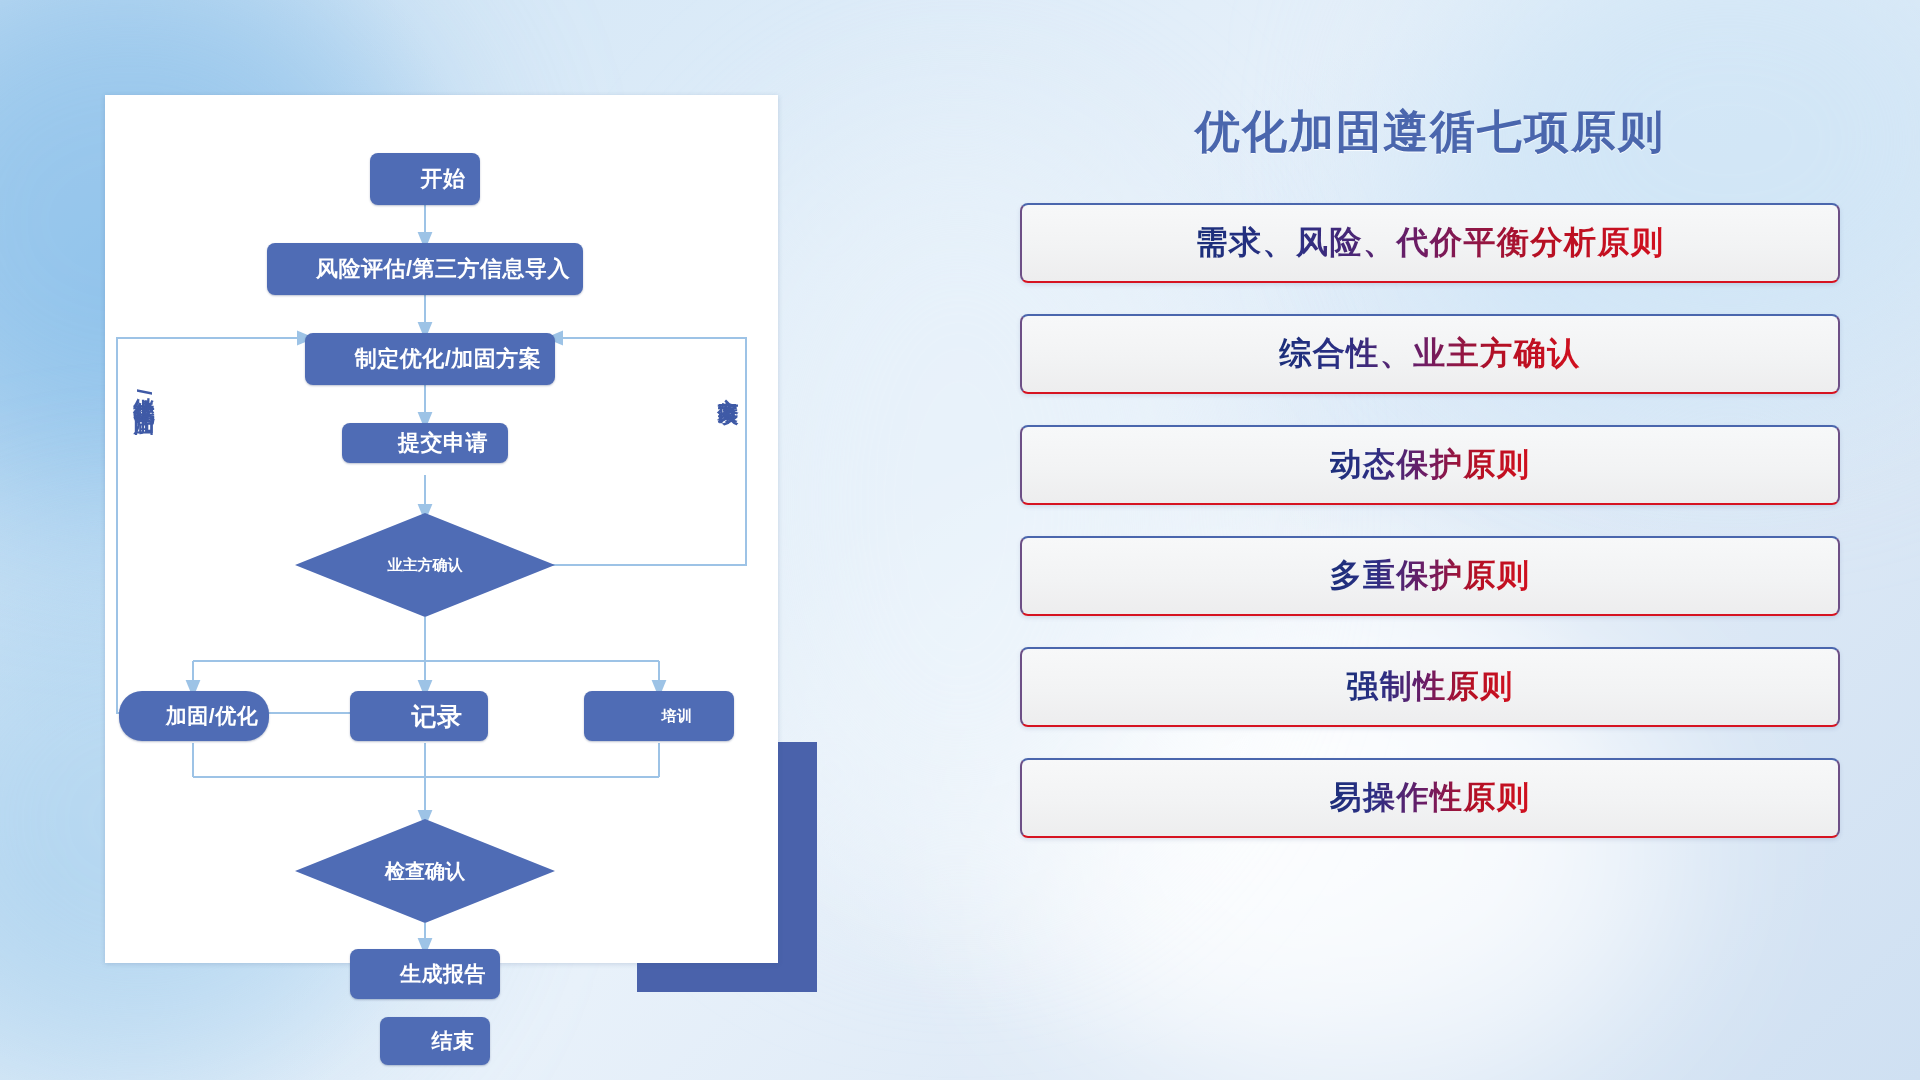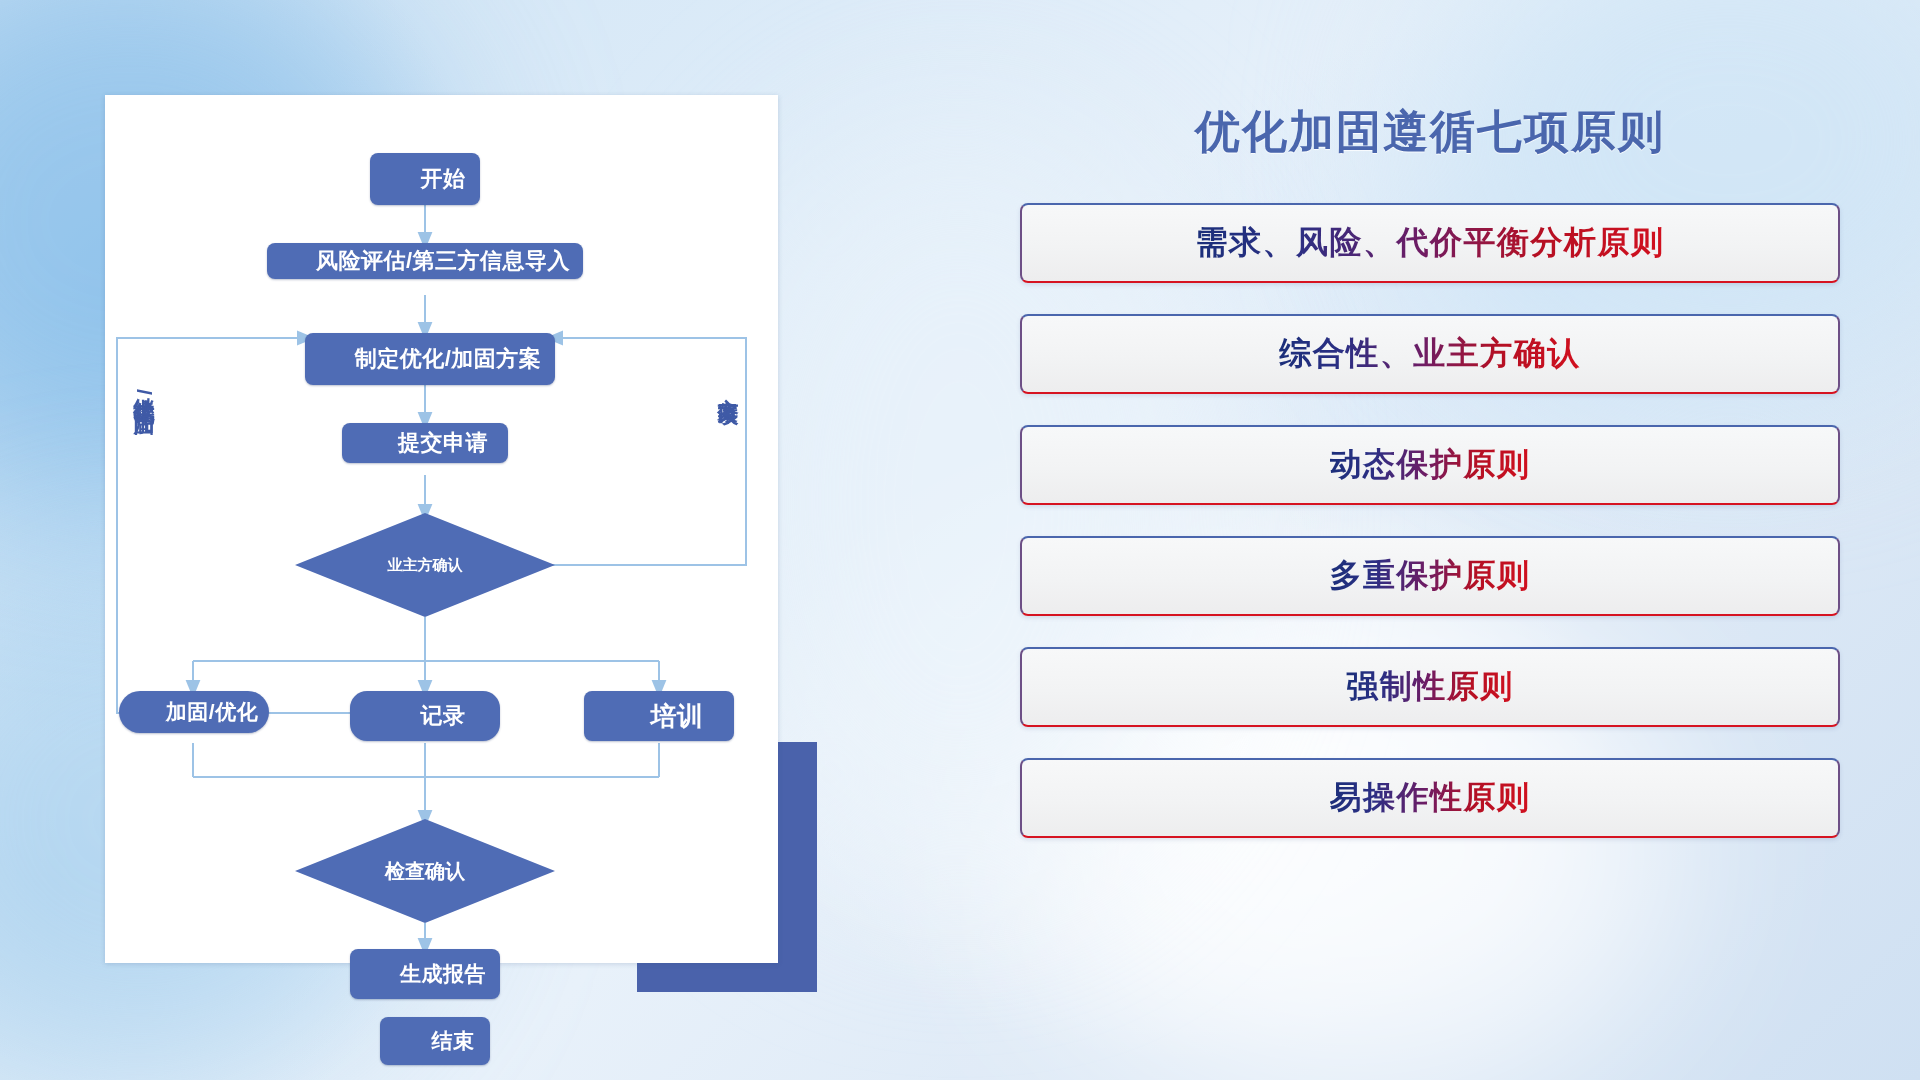--- a/index.html
+++ b/index.html
@@ -155,46 +155,46 @@
 
         <line x1="320" y1="828" x2="320" y2="852" marker-end="url(#ah)"></line>
       </g>
     </svg>
   </div>
 
   <div class="node" style="left:265px; top:58px; width:110px; height:52px; font-size:22px;">
     <span>开始</span>
   </div>
 
-  <div class="node" style="left:162px; top:148px; width:316px; height:36px; font-size:22px;">
+  <div class="node" style="left:162px; top:148px; width:316px; height:52px; font-size:22px;">
     <span>风险评估/第三方信息导入</span>
   </div>
 
   <div class="node" style="left:200px; top:238px; width:250px; height:52px; font-size:22px;">
     <span>制定优化/加固方案</span>
   </div>
 
   <div class="node" style="left:237px; top:328px; width:166px; height:40px; font-size:22px;">
     <span>提交申请</span>
   </div>
 
   <div class="diamond" style="left:190px; top:418px; width:260px; height:104px; font-size:15px;justify-content:center;">
     <span class="dshape"></span>
     <span class="dlabel">业主方确认</span>
   </div>
 
-  <div class="node" style="left:14px; top:596px; width:150px; height:42px; font-size:21px;border-radius:23px;">
+  <div class="node" style="left:14px; top:596px; width:150px; height:50px; font-size:21px;border-radius:23px;">
     <span>加固/优化</span>
   </div>
 
-  <div class="node" style="left:245px; top:596px; width:150px; height:50px; font-size:22px;border-radius:17px;">
+  <div class="node" style="left:245px; top:596px; width:138px; height:50px; font-size:25px;">
     <span>记录</span>
   </div>
 
-  <div class="node" style="left:479px; top:596px; width:150px; height:50px; font-size:26px;">
+  <div class="node" style="left:479px; top:596px; width:150px; height:50px; font-size:15px;">
     <span>培训</span>
   </div>
 
   <div class="diamond" style="left:190px; top:724px; width:260px; height:104px; font-size:20px;">
     <span class="dshape"></span>
     <span class="dlabel">检查确认</span>
   </div>
 
   <div class="node" style="left:245px; top:854px; width:150px; height:50px; font-size:21px;">
     <span>生成报告</span>

